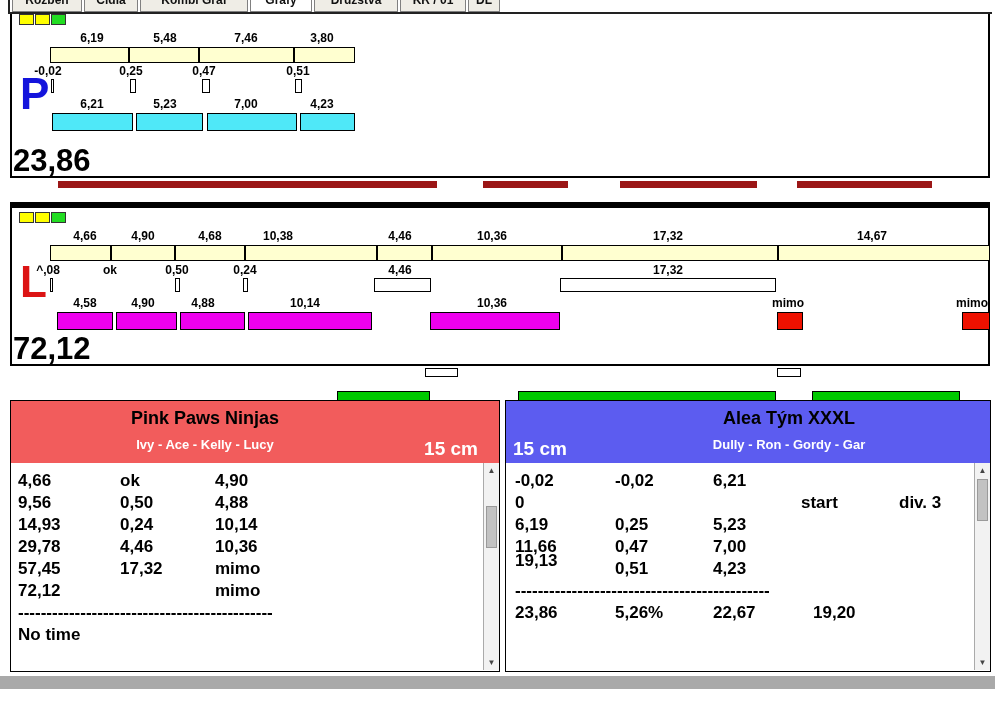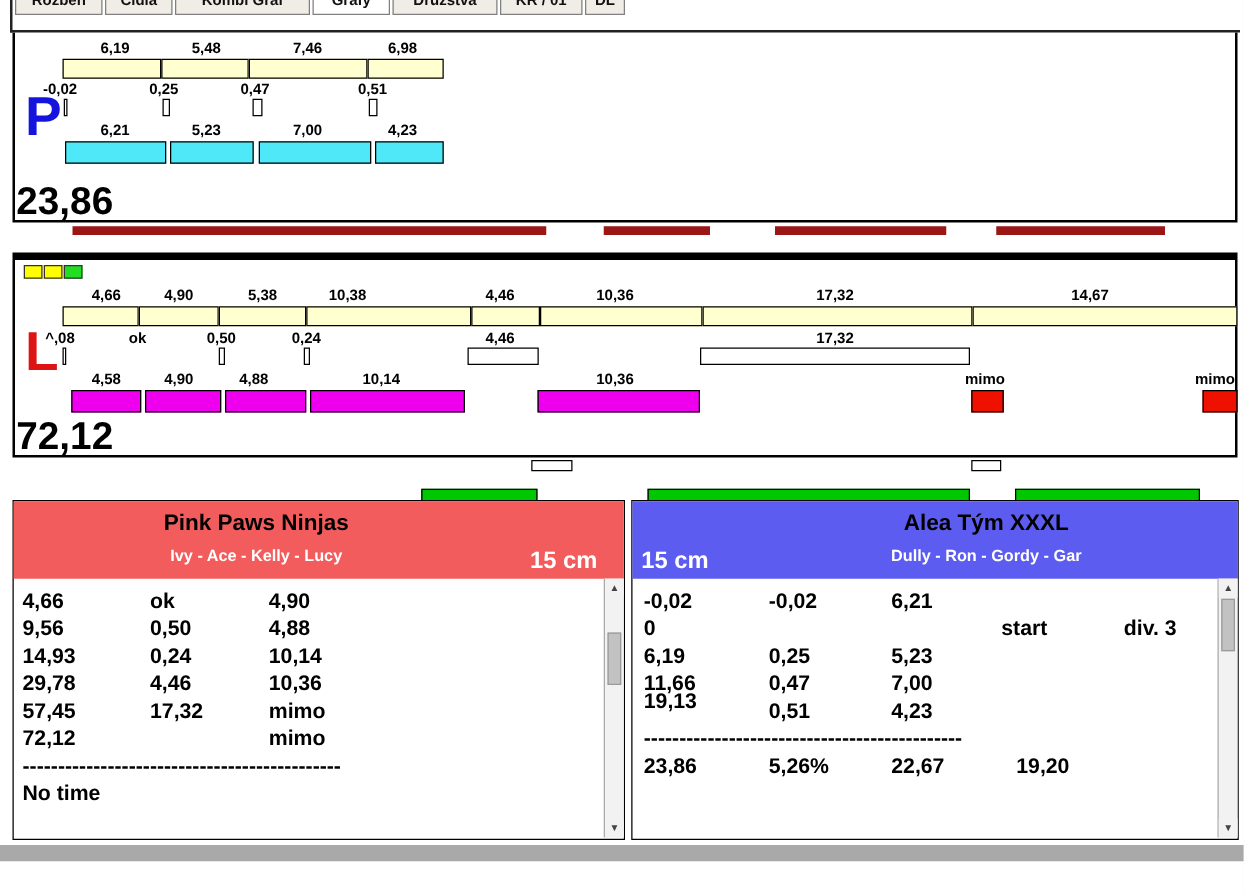--- a/index.html
+++ b/index.html
@@ -1,21 +1,21 @@
 <!DOCTYPE html>
 <html style="--yellow-bar: #ffffd0; --cyan-bar: #4fe8f8; --magenta-bar: #ee00ee; --fault-bar: #ee1100; --dark-red-bar: #9b1616; --green-bar: #00c800; --left-header: #f25c5c; --right-header: #5c5cf0; --letter-p: #1414dc; --letter-l: #dc1414;"><head>
 <meta charset="utf-8">
 <style>
   *{margin:0;padding:0;box-sizing:border-box}
   body{background:#e8e8e8}
   #app{position:relative;width:995px;height:716px;background:#fff;overflow:hidden;
        font-family:"Liberation Sans",sans-serif}
 
   
-  #tabbar{position:absolute;left:8px;top:0;width:984px;height:26px;overflow:hidden;
+  #tabbar{position:absolute;left:8px;top:0;width:984px;height:14px;overflow:hidden;
           border-left:2px solid #222;border-bottom:2px solid #222;background:#fff;z-index:6}
   .tab{position:absolute;top:-12px;height:24px;background:#efede6;border:1px solid #808080;
        color:#111;font-weight:bold;font-size:12px;line-height:22px;text-align:center;
        white-space:nowrap;overflow:hidden}
   .tab.active{background:#fff}
 
   
   .panel{position:absolute;border:2px solid #000;background:#fff}
   #panelP{left:10px;top:12px;width:980px;height:166px}
   #panelL{left:10px;top:202px;width:980px;height:164px;border-top-width:6px}
@@ -87,21 +87,21 @@
   <div class="panel" id="panelP"></div>
   <div class="panel" id="panelL"></div>
 
   <div class="layer" id="layerP">
       <div class="ind" style="left: 19px; top: 14px; background: rgb(255, 255, 0);"></div>
       <div class="ind" style="left: 35px; top: 14px; background: rgb(255, 255, 0);"></div>
       <div class="ind" style="left: 51px; top: 14px; background: rgb(34, 221, 34);"></div>
       <div class="num" style="left: 62px; top: 31px;">6,19</div>
       <div class="num" style="left: 135px; top: 31px;">5,48</div>
       <div class="num" style="left: 216px; top: 31px;">7,46</div>
-      <div class="num" style="left: 292px; top: 31px;">6,98</div>
+      <div class="num" style="left: 292px; top: 31px;">3,80</div>
       <div class="ybar" style="left: 50px; top: 47px; width: 79px;"></div>
       <div class="ybar" style="left: 129px; top: 47px; width: 70px;"></div>
       <div class="ybar" style="left: 199px; top: 47px; width: 95px;"></div>
       <div class="ybar" style="left: 294px; top: 47px; width: 61px;"></div>
       <div class="num" style="left: 18px; top: 64px;">-0,02</div>
       <div class="num" style="left: 101px; top: 64px;">0,25</div>
       <div class="num" style="left: 174px; top: 64px;">0,47</div>
       <div class="num" style="left: 268px; top: 64px;">0,51</div>
       <div class="tick" style="left: 51px; top: 79px; width: 3px;"></div>
       <div class="tick" style="left: 130px; top: 79px; width: 6px;"></div>
@@ -115,21 +115,21 @@
       <div class="dbar" style="left: 136px; top: 113px; width: 67px; background: rgb(79, 232, 248);"></div>
       <div class="dbar" style="left: 207px; top: 113px; width: 90px; background: rgb(79, 232, 248);"></div>
       <div class="dbar" style="left: 300px; top: 113px; width: 55px; background: rgb(79, 232, 248);"></div>
     </div>
   <div class="layer" id="layerL">
       <div class="ind" style="left: 19px; top: 212px; background: rgb(255, 255, 0);"></div>
       <div class="ind" style="left: 35px; top: 212px; background: rgb(255, 255, 0);"></div>
       <div class="ind" style="left: 51px; top: 212px; background: rgb(34, 221, 34);"></div>
       <div class="num" style="left: 55px; top: 229px;">4,66</div>
       <div class="num" style="left: 113px; top: 229px;">4,90</div>
-      <div class="num" style="left: 180px; top: 229px;">5,38</div>
+      <div class="num" style="left: 180px; top: 229px;">4,68</div>
       <div class="num" style="left: 248px; top: 229px;">10,38</div>
       <div class="num" style="left: 370px; top: 229px;">4,46</div>
       <div class="num" style="left: 462px; top: 229px;">10,36</div>
       <div class="num" style="left: 638px; top: 229px;">17,32</div>
       <div class="num" style="left: 842px; top: 229px;">14,67</div>
       <div class="ybar" style="left: 50px; top: 245px; width: 61px;"></div>
       <div class="ybar" style="left: 111px; top: 245px; width: 64px;"></div>
       <div class="ybar" style="left: 175px; top: 245px; width: 70px;"></div>
       <div class="ybar" style="left: 245px; top: 245px; width: 132px;"></div>
       <div class="ybar" style="left: 377px; top: 245px; width: 55px;"></div>

